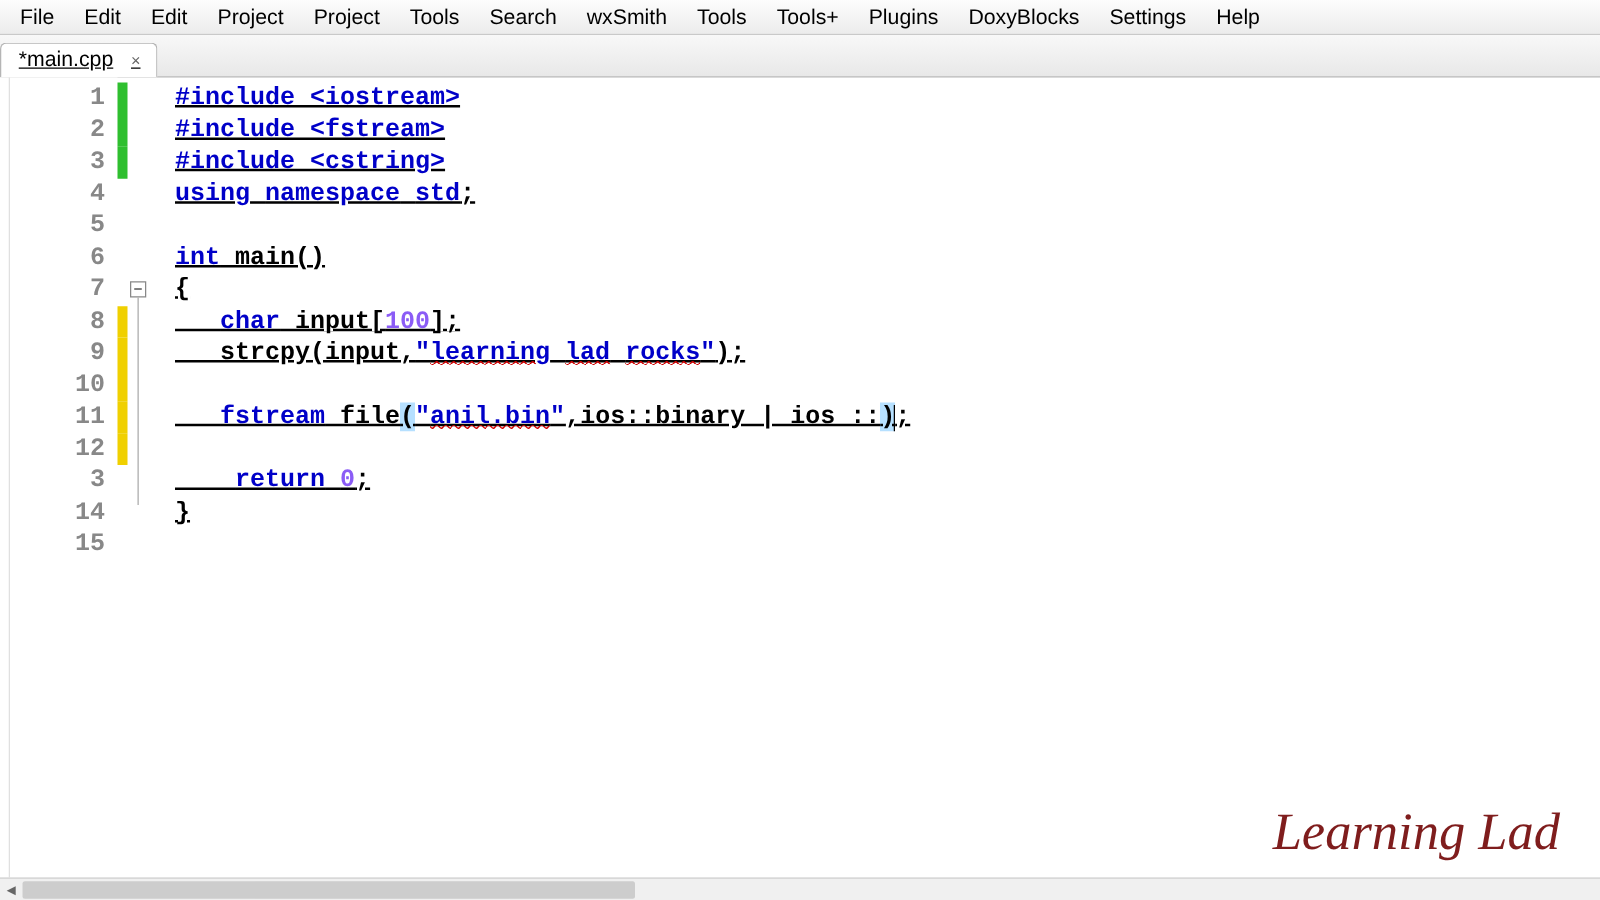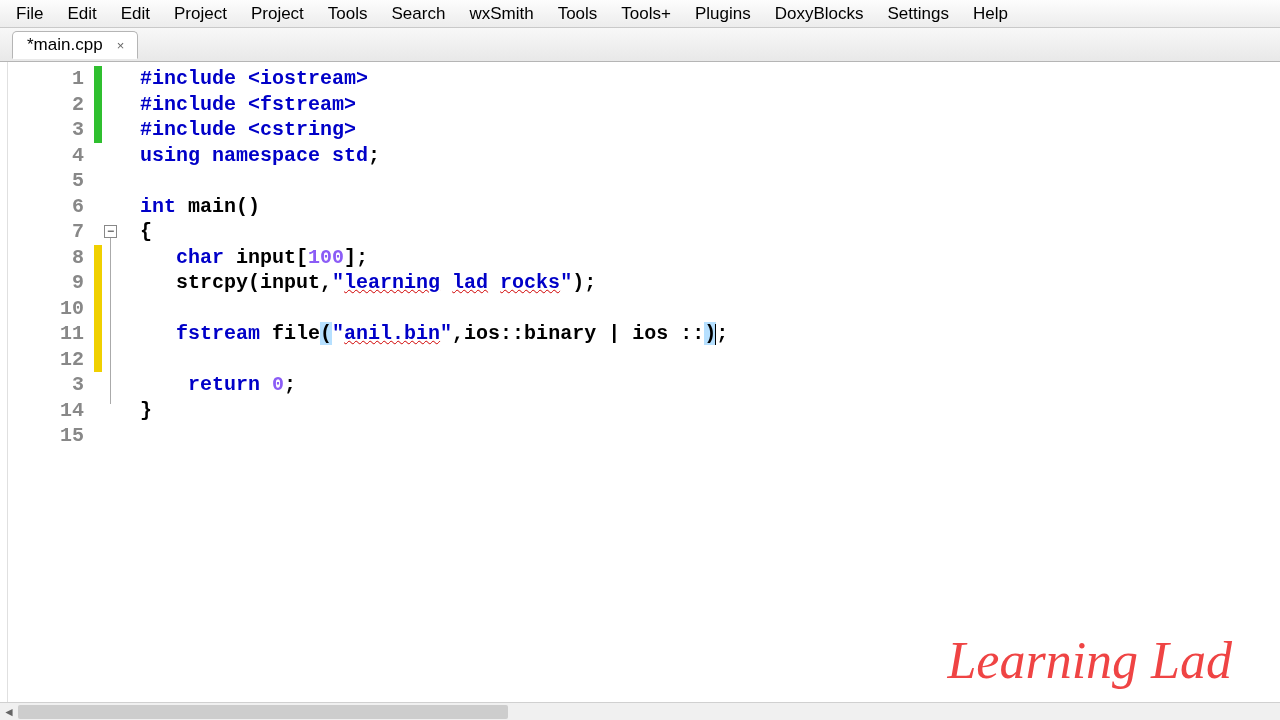--- a/index.html
+++ b/index.html
@@ -22,22 +22,22 @@
 .menubar .item {
   padding: 2px 12px;
   cursor: default;
 }
 
 .tabbar {
   height: 34px;
   background: linear-gradient(#f8f8f8, #e8e8e8);
   border-bottom: 1px solid #b5b5b5;
   display: flex;
-  align-items: center;
-  padding-left: 12px;
+  align-items: flex-end;
+  text-decoration: underline;
 }
 .tab {
   display: flex;
   align-items: center;
   background: #fff;
   border: 1px solid #b5b5b5;
   border-bottom: 1px solid #fff;
   border-radius: 5px 5px 0 0;
   padding: 3px 8px 3px 14px;
   font-size: 17px;
@@ -101,20 +101,21 @@
 .fold-bar .fold-line {
   position: absolute;
   left: 8px;
   width: 1px;
   background: #aaa;
 }
 .code {
   flex: 1;
   padding: 4px 0 0 20px;
   white-space: pre;
+  text-decoration: underline;
 }
 .code .row { height: 25.5px; }
 .kw { color: #0000c8; }
 .num { color: #8b5cf6; }
 .str { color: #0000c8; }
 .spell { text-decoration: underline wavy #d00000; text-decoration-thickness: 1px; }
 .brace-hl { background: #b6e0ff; }
 .caret {
   display: inline-block;
   width: 1px;
@@ -141,25 +142,25 @@
   flex: 1; height: 18px; position: relative;
 }
 .hscroll .thumb {
   position: absolute; top: 2px; left: 0;
   height: 14px; width: 490px;
   background: #cdcdcd;
   border-radius: 2px;
 }
 .watermark {
   position: absolute;
-  right: 48px; bottom: 30px;
+  right: 32px; bottom: 30px;
   font-family: "Brush Script MT", cursive;
-  font-size: 52px;
+  font-size: 42px;
   font-style: italic;
-  color: #ef4444;
+  color: #7f1d1d;
   pointer-events: none;
 }
 </style>
 </head>
 <body>
 
 <div class="menubar" id="menubar">
     <div class="item">File</div>
     <div class="item">Edit</div>
     <div class="item">Edit</div>

